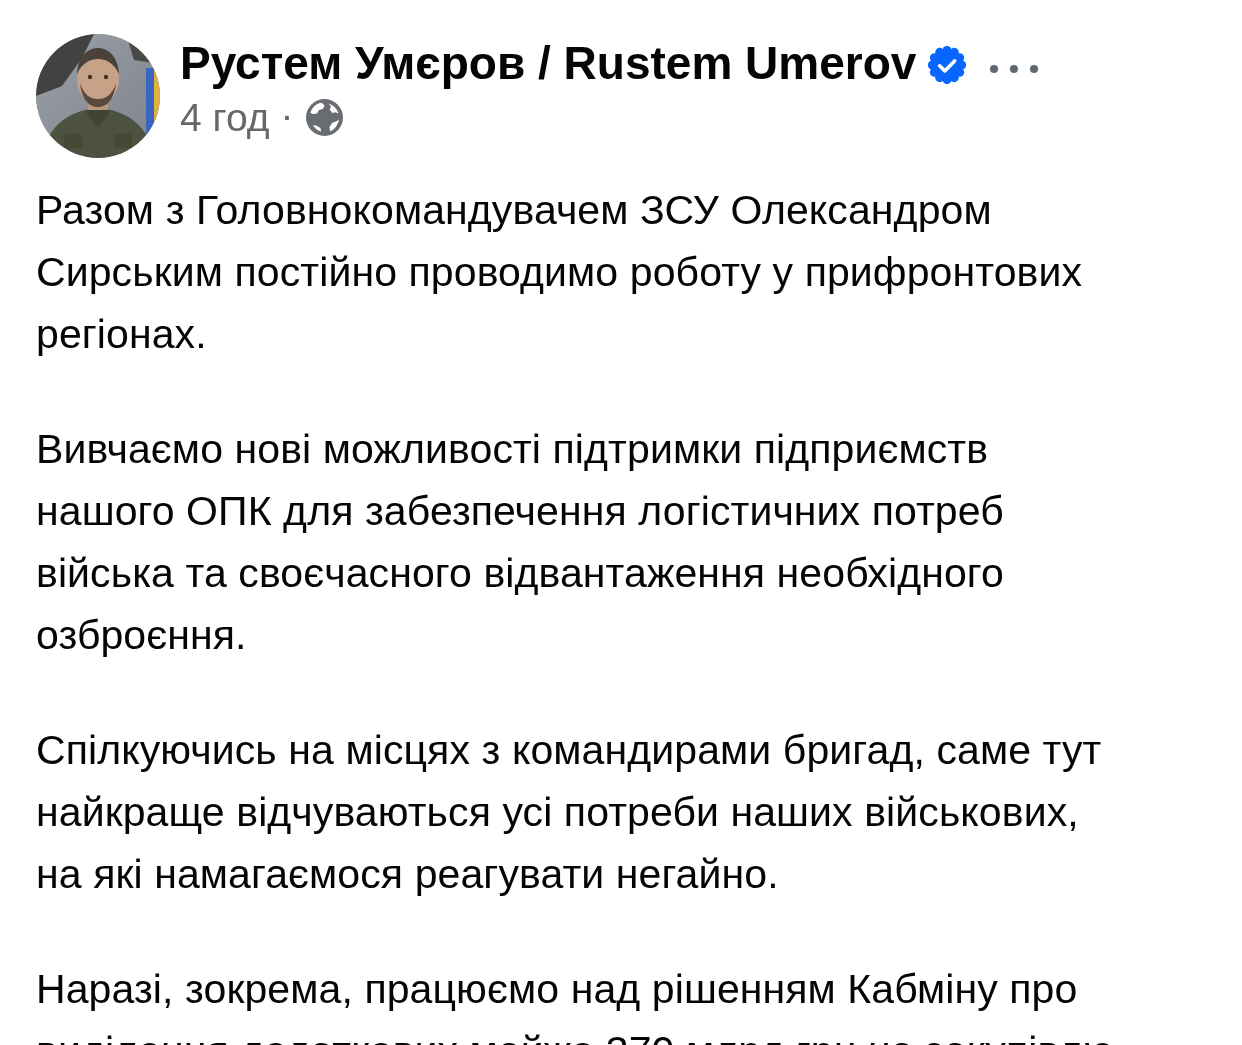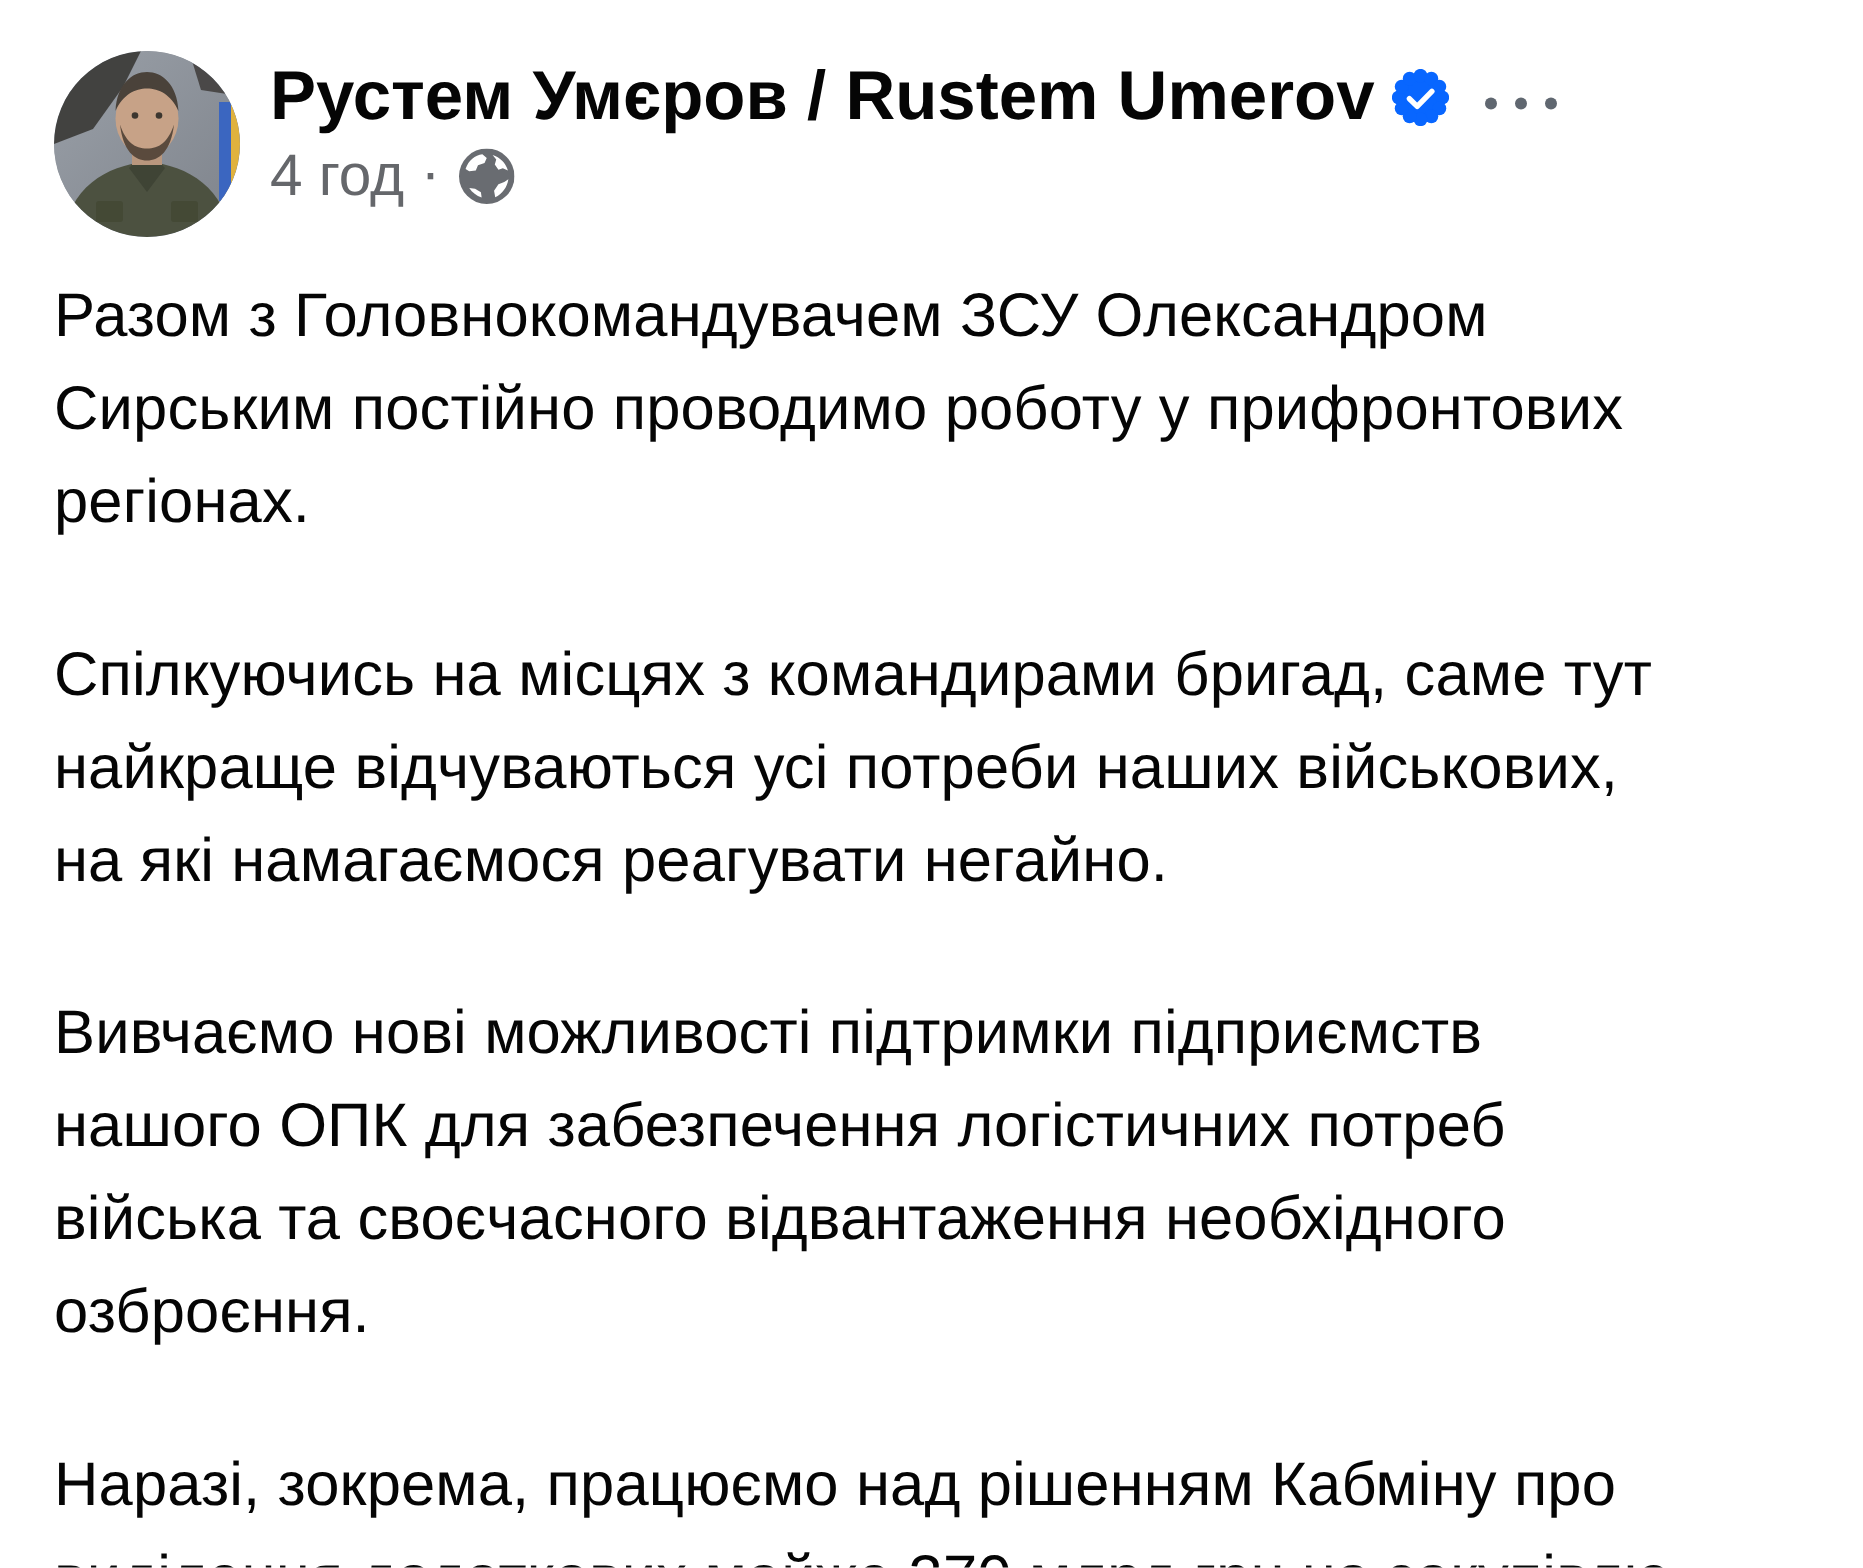--- a/index.html
+++ b/index.html
@@ -186,18 +186,18 @@
     <div class="more-options">
       <span class="more-dot"></span>
       <span class="more-dot"></span>
       <span class="more-dot"></span>
     </div>
 
   </div>
 
   <div class="post-body">
     <p>Разом з Головнокомандувачем ЗСУ Олександром Сирським постійно проводимо роботу у прифронтових регіонах.</p>
+    <p>Вивчаємо нові можливості підтримки підприємств нашого ОПК для забезпечення логістичних потреб війська та своєчасного відвантаження необхідного озброєння.</p>
     <p>Спілкуючись на місцях з командирами бригад, саме тут найкраще відчуваються усі потреби наших військових, на які намагаємося реагувати негайно.</p>
-    <p>Вивчаємо нові можливості підтримки підприємств нашого ОПК для забезпечення логістичних потреб війська та своєчасного відвантаження необхідного озброєння.</p>
     <p>Наразі, зокрема, працюємо над рішенням Кабміну про виділення додаткових майже 370 млрд грн на закупівлю озброєння.</p>
   </div>
 
 </div>
 
 </body></html>

